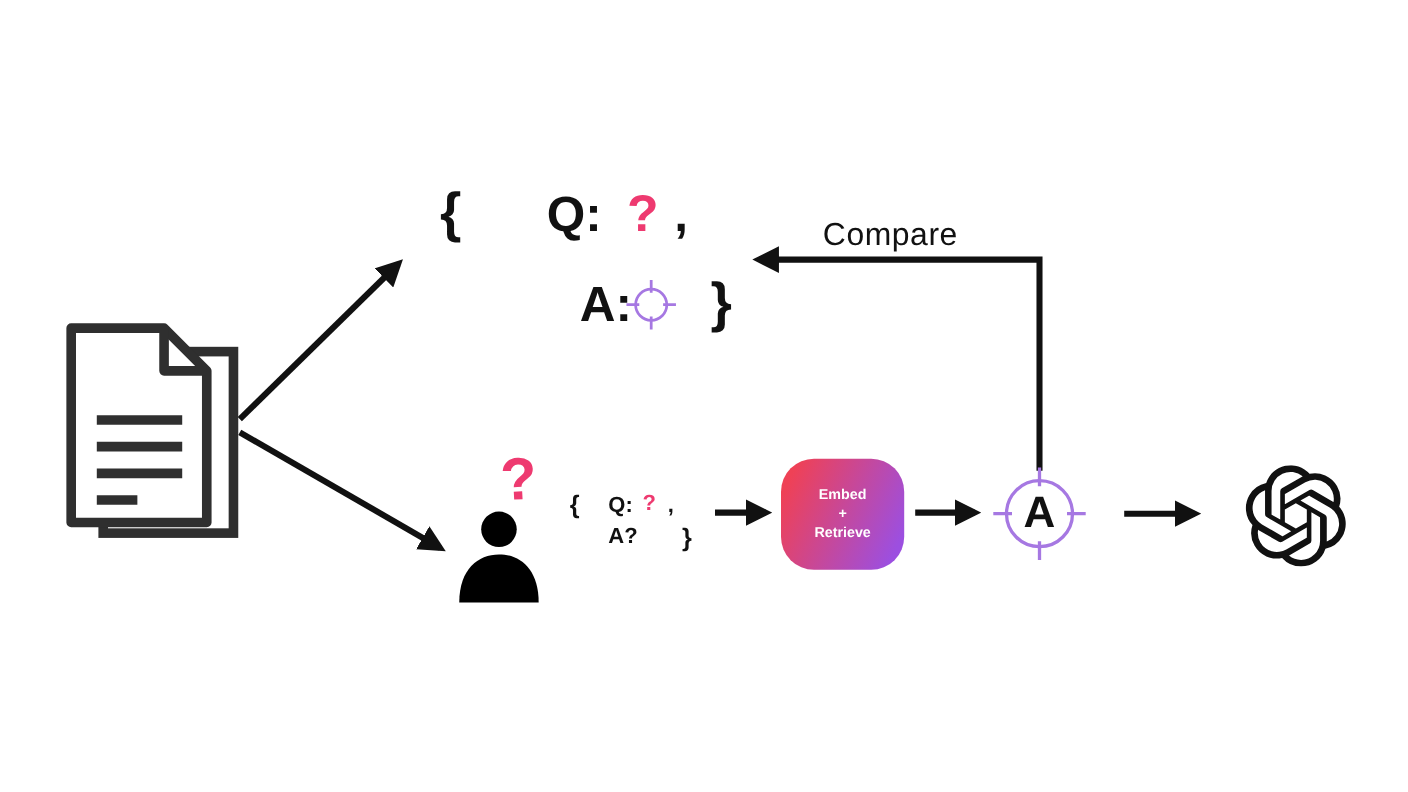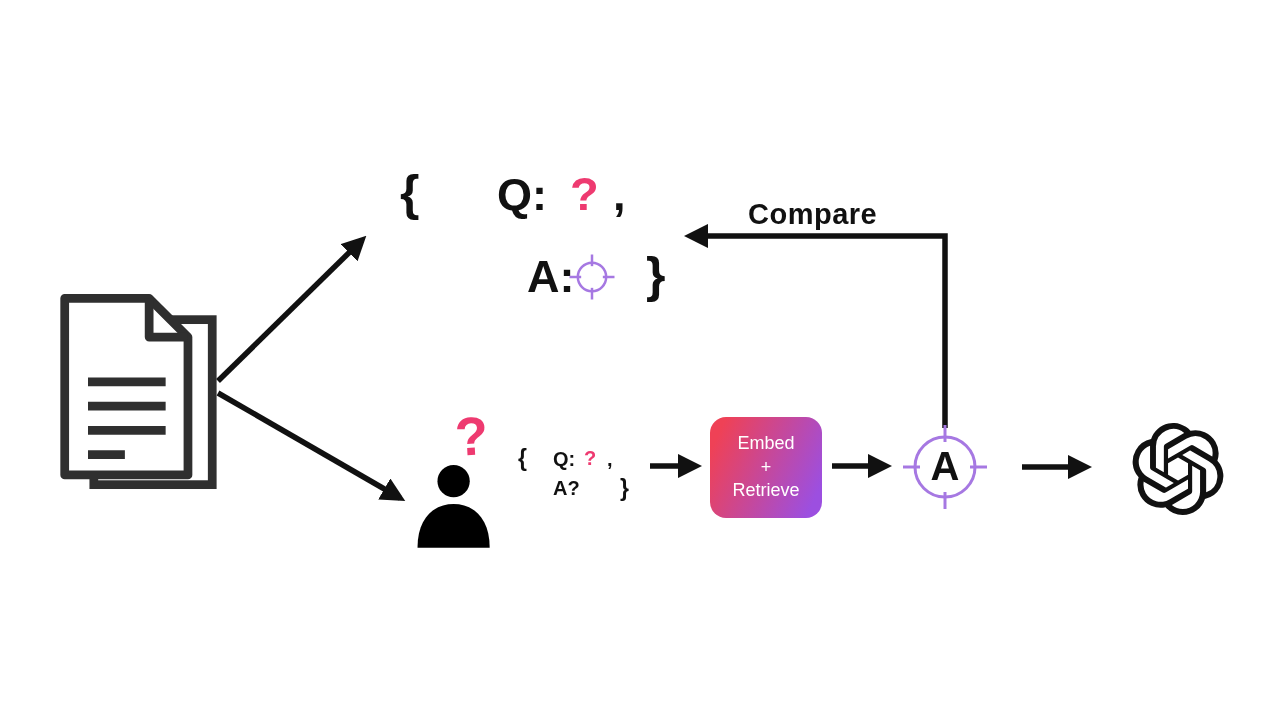--- a/index.html
+++ b/index.html
@@ -17,37 +17,37 @@
     position: absolute;
     left: 0; top: 0;
     width: 1280px; height: 720px;
     pointer-events: none;
   }
   .qa-big { font-weight: 800; line-height: 1; white-space: nowrap; }
   .brace { font-weight: 700; }
   .pink { color: var(--pink, #f0386b); }
   .compare-label {
     font-size: 29px;
-    font-weight: 700;
+    font-weight: 400;
     letter-spacing: 0.5px;
     white-space: nowrap;
   }
   .mini { font-weight: 700; line-height: 1; white-space: nowrap; }
   .embed-box {
     left: 710px; top: 417px;
     width: 112px; height: 101px;
-    border-radius: 16px;
+    border-radius: 30px;
     background: linear-gradient(115deg, var(--gradient-start, #ef4156) 10%, var(--gradient-end, #9c4fe0) 90%);
     display: flex;
     flex-direction: column;
     align-items: center;
     justify-content: center;
     color: #ffffff;
-    font-weight: 400;
-    font-size: 18px;
+    font-weight: 700;
+    font-size: 13px;
     line-height: 1.3;
     text-align: center;
   }
   .node-a {
     left: 900px; top: 422px;
     width: 90px; height: 90px;
   }
   .node-a .letter {
     position: absolute;
     inset: 0;

